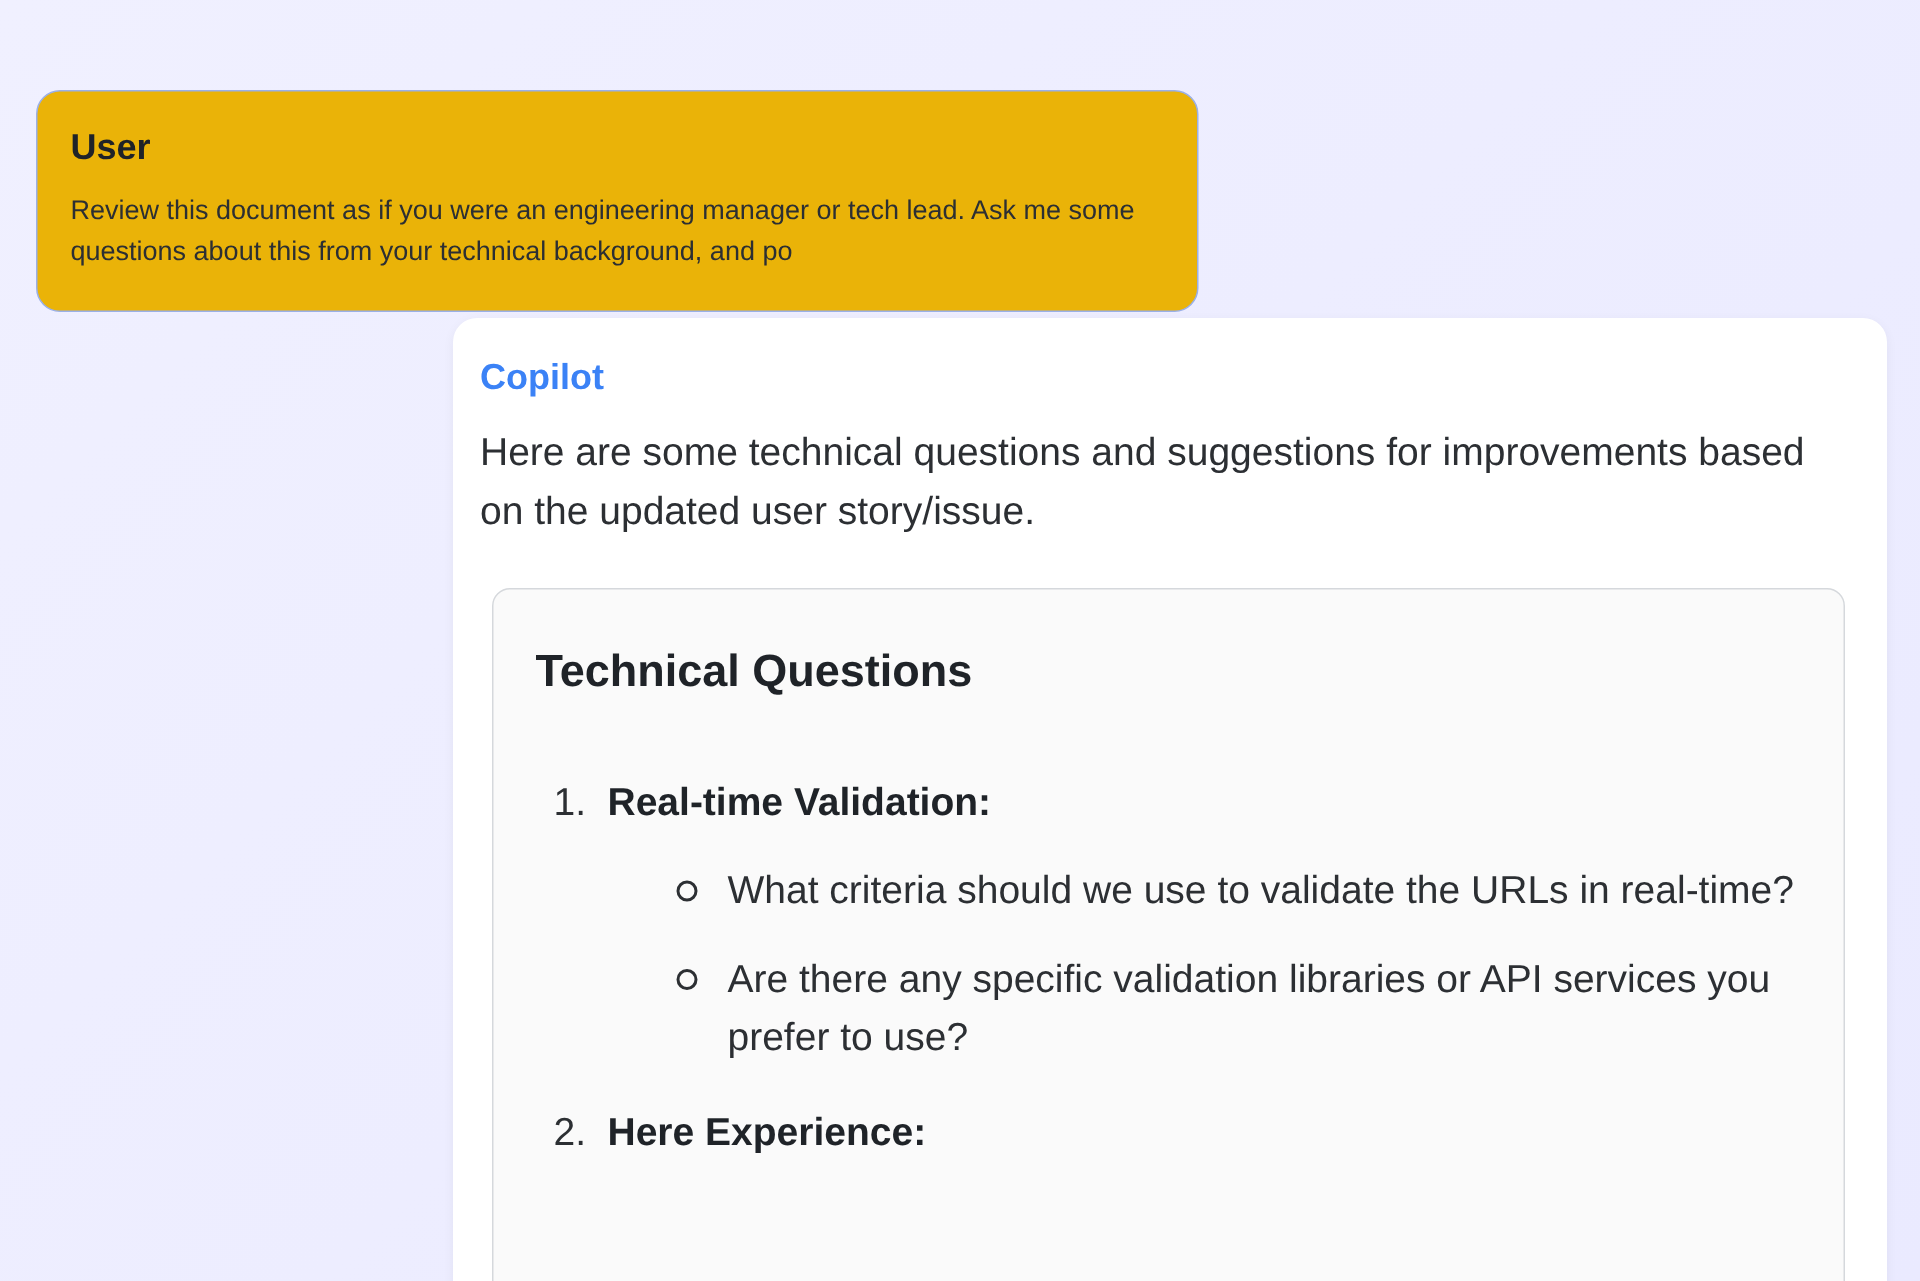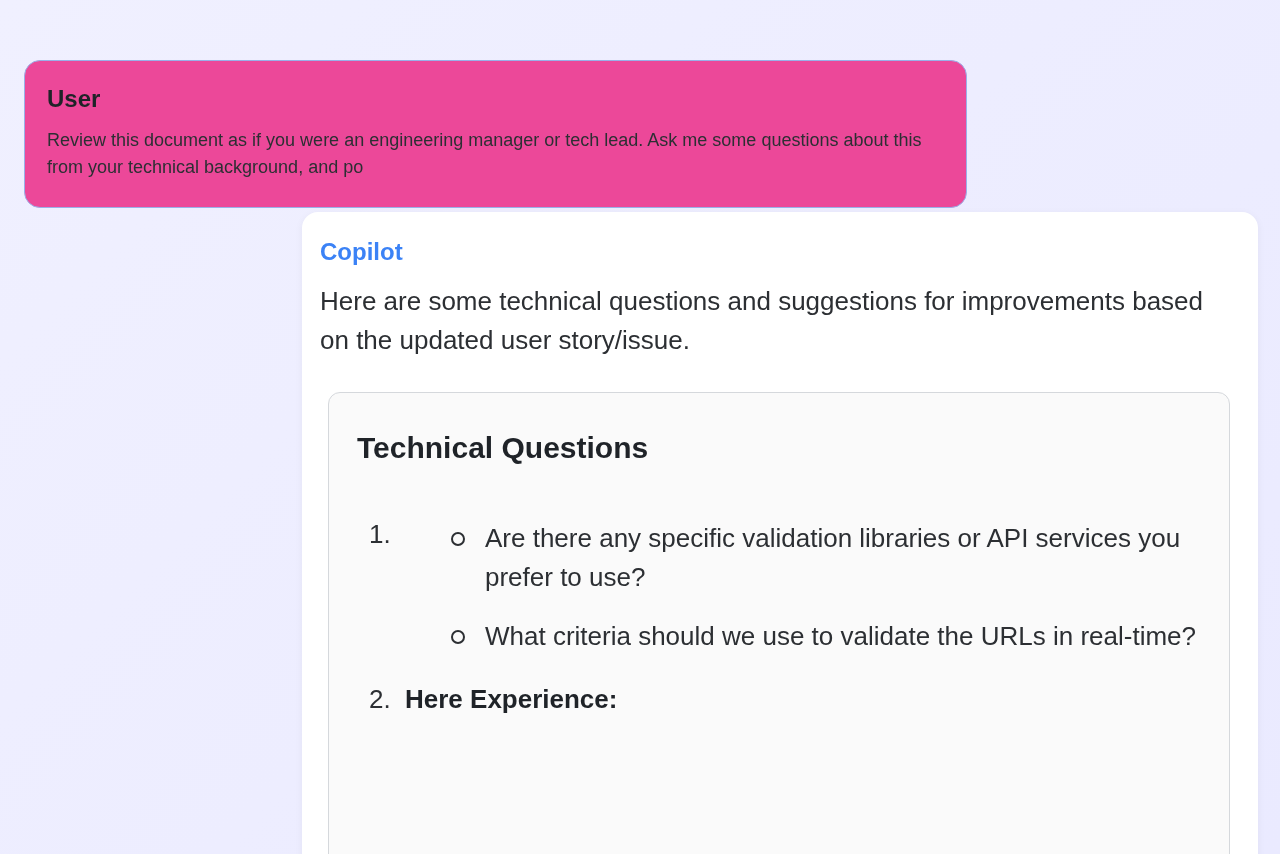--- a/index.html
+++ b/index.html
@@ -14,22 +14,22 @@
       width: 1280px;
       height: 854px;
       overflow: hidden;
       position: relative;
     }
     
     .user-card {
       position: absolute;
       top: 60px;
       left: 24px;
-      width: 943px;
-      background: #ec4899;
+      width: 775px;
+      background: #eab308;
       border: 1px solid #9ab0e8;
       border-radius: 16px;
       padding: 24px 22px 26px 22px;
     }
     
     .user-card .label {
       font-size: 24px;
       font-weight: 700;
       color: #1f2328;
       margin-bottom: 14px;
@@ -146,23 +146,24 @@
 </div>
 
 <div class="copilot-card">
   <div class="label">Copilot</div>
   <div class="intro">Here are some technical questions and suggestions for improvements based on the updated user story/issue.</div>
 
   <div class="content-panel">
     <h2>Technical Questions</h2>
     <ol>
       <li>
+        <span class="item-title">Real-time Validation:</span>
         <ul>
+          <li>What criteria should we use to validate the URLs in real-time?</li>
           <li>Are there any specific validation libraries or API services you prefer to use?</li>
-          <li>What criteria should we use to validate the URLs in real-time?</li>
         </ul>
       </li>
       <li>
         <span class="item-title">Here Experience:</span>
       </li>
     </ol>
   </div>
 </div>
 
 </body></html>

